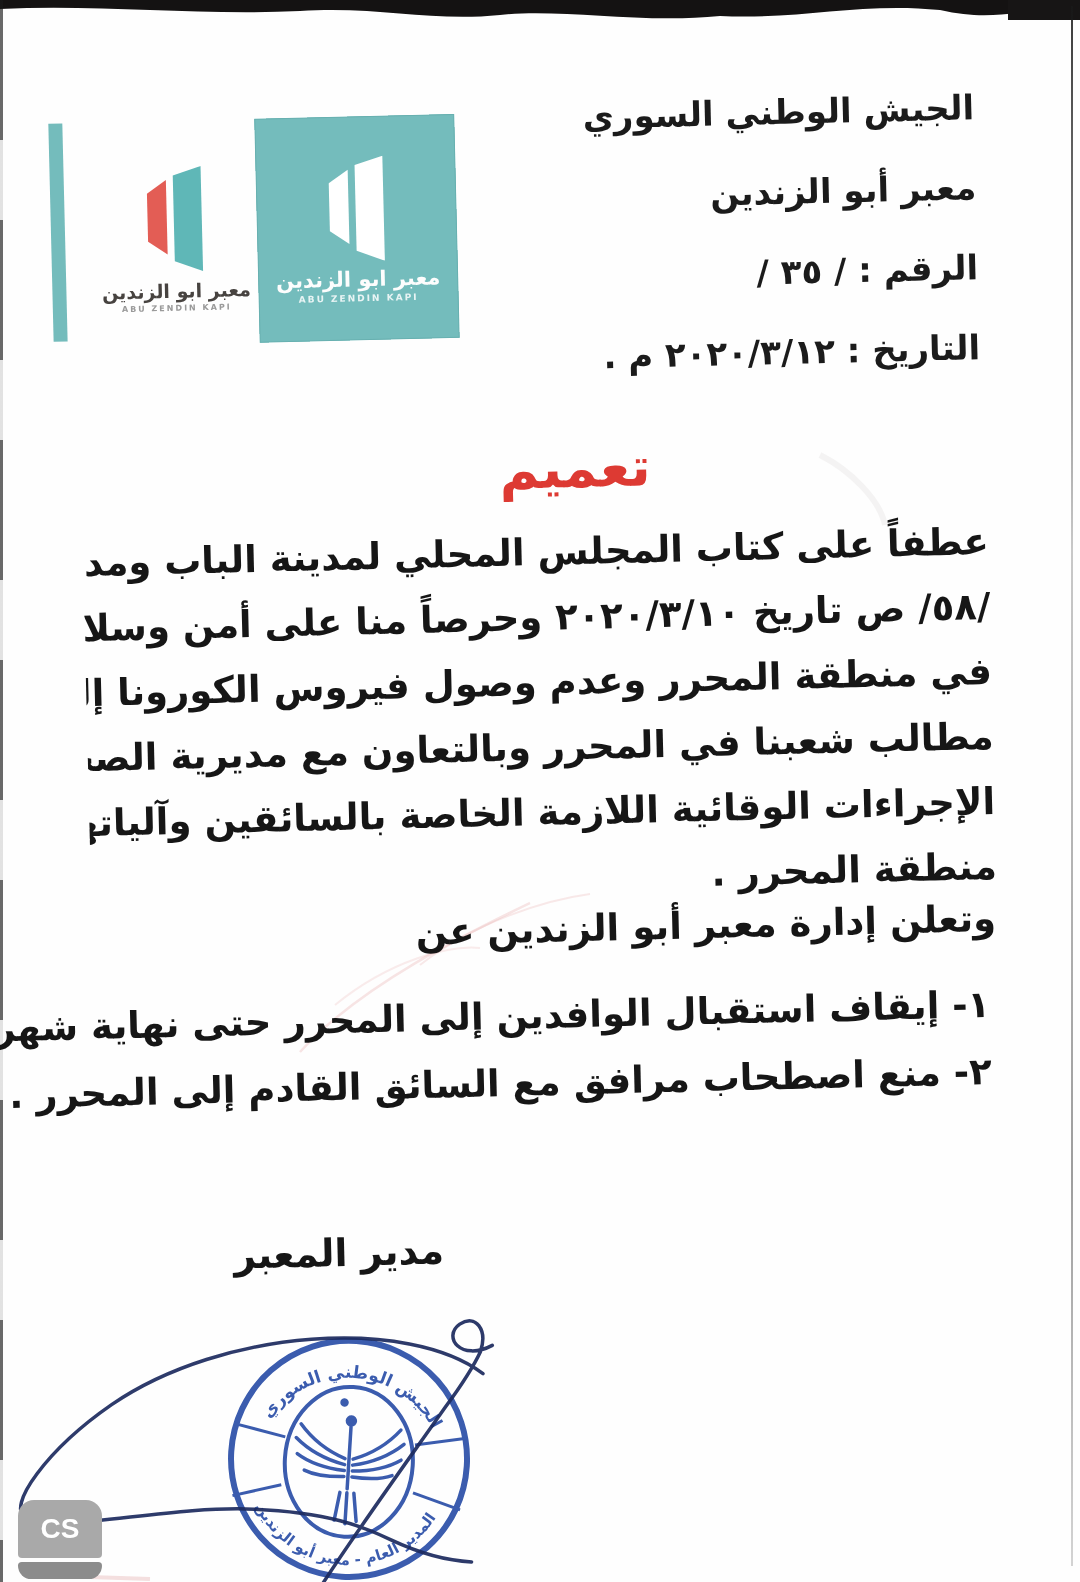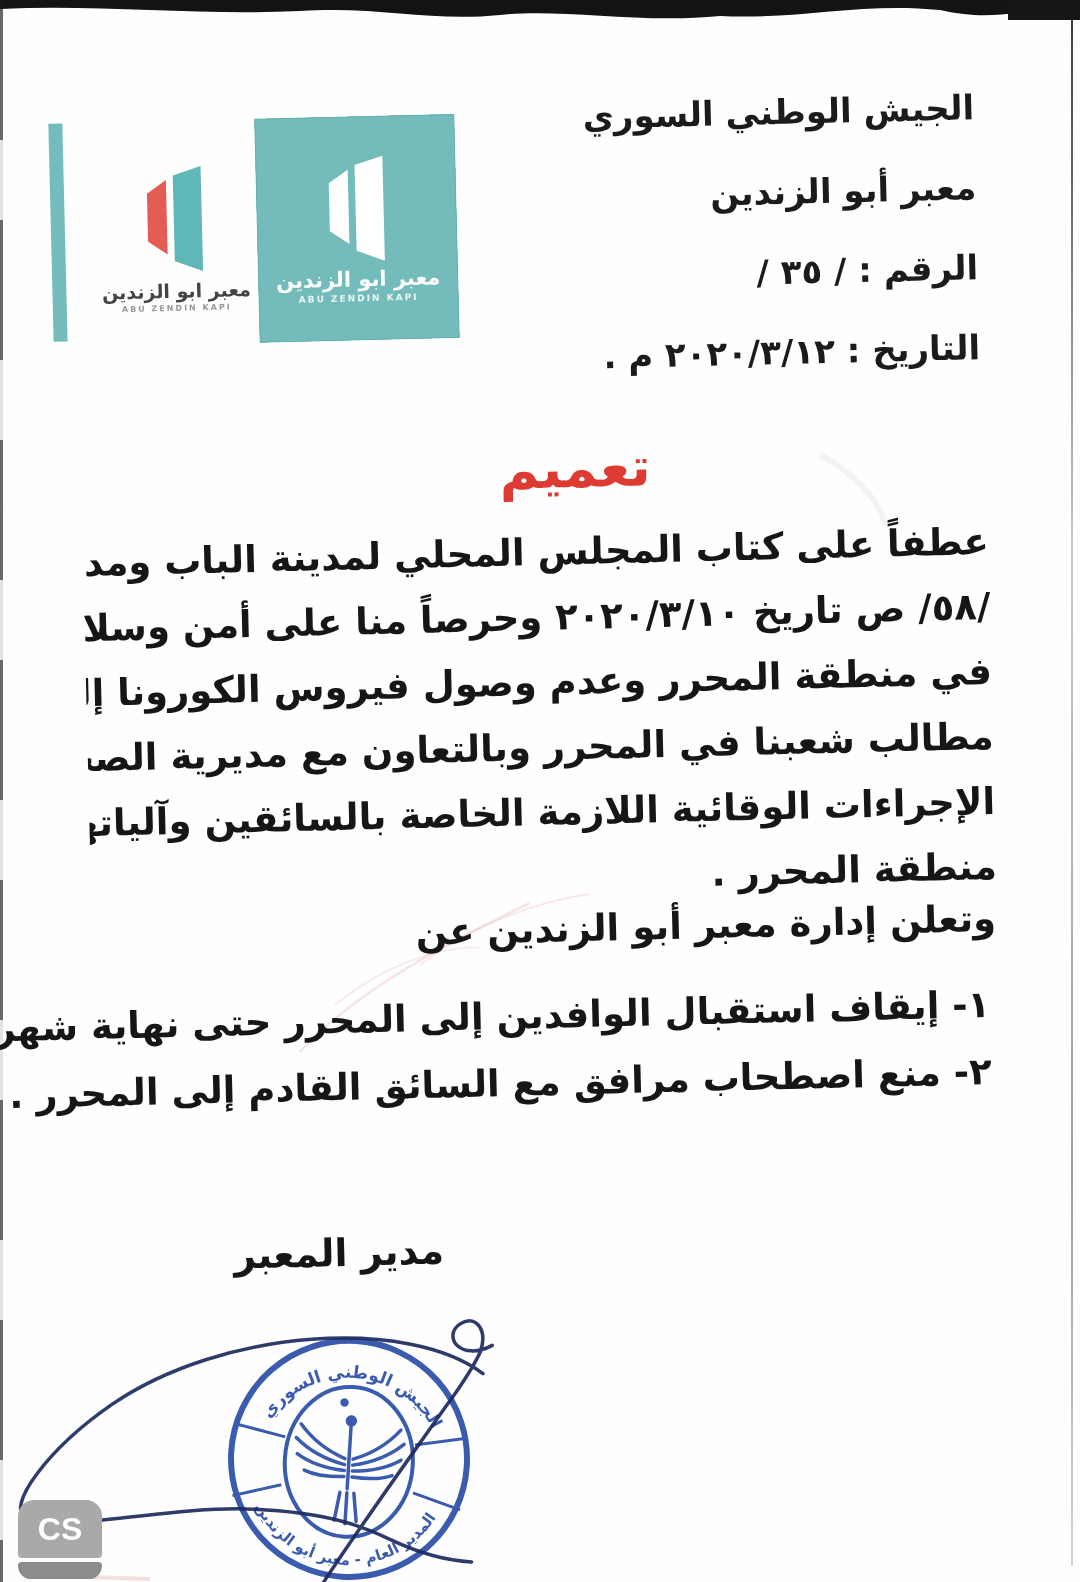--- a/index.html
+++ b/index.html
@@ -43,21 +43,21 @@
   .list-item{font-size:37px;font-weight:bold;line-height:67px;white-space:nowrap;text-align:right;}
   .director{position:absolute;top:1226px;left:222px;direction:rtl;font-size:38px;font-weight:bold;color:#161616;}
   
   .stamp{position:absolute;left:204px;top:1326px;width:256px;height:256px;opacity:.92;transform:rotate(5deg);}
   .signature{position:absolute;left:0;top:1298px;width:520px;height:284px;z-index:3;}
   .artifacts{position:absolute;inset:0;z-index:1;}
   
   .cswm{position:absolute;left:18px;top:1500px;z-index:5;display:flex;align-items:flex-start;}
   .cs-logo{width:84px;height:82px;}
   .cs-box{width:84px;height:58px;background:#a9a9a9;border-radius:16px 16px 4px 4px;
-    color:#ffffff;font-weight:bold;font-size:32px;text-align:center;line-height:58px;
+    color:#ffffff;font-weight:bold;font-size:28px;text-align:center;line-height:58px;
     font-family:"Liberation Sans",sans-serif;}
   .cs-bar{width:84px;height:17px;background:#8c8c8c;border-radius:4px 4px 14px 14px;margin-top:4px;}
   .cs-text{margin-left:26px;color:#b9b9b9;font-size:34px;line-height:37px;margin-top:2px;
     font-family:"Liberation Sans",sans-serif;}
 </style>
 </head>
 <body>
 
 <svg class="artifacts" width="1080" height="1582" viewBox="0 0 1080 1582">
   <path d="M300,1052 C360,985 470,932 530,903" stroke="#eab5b5" stroke-width="2.5" fill="none" opacity="0.35"></path>

